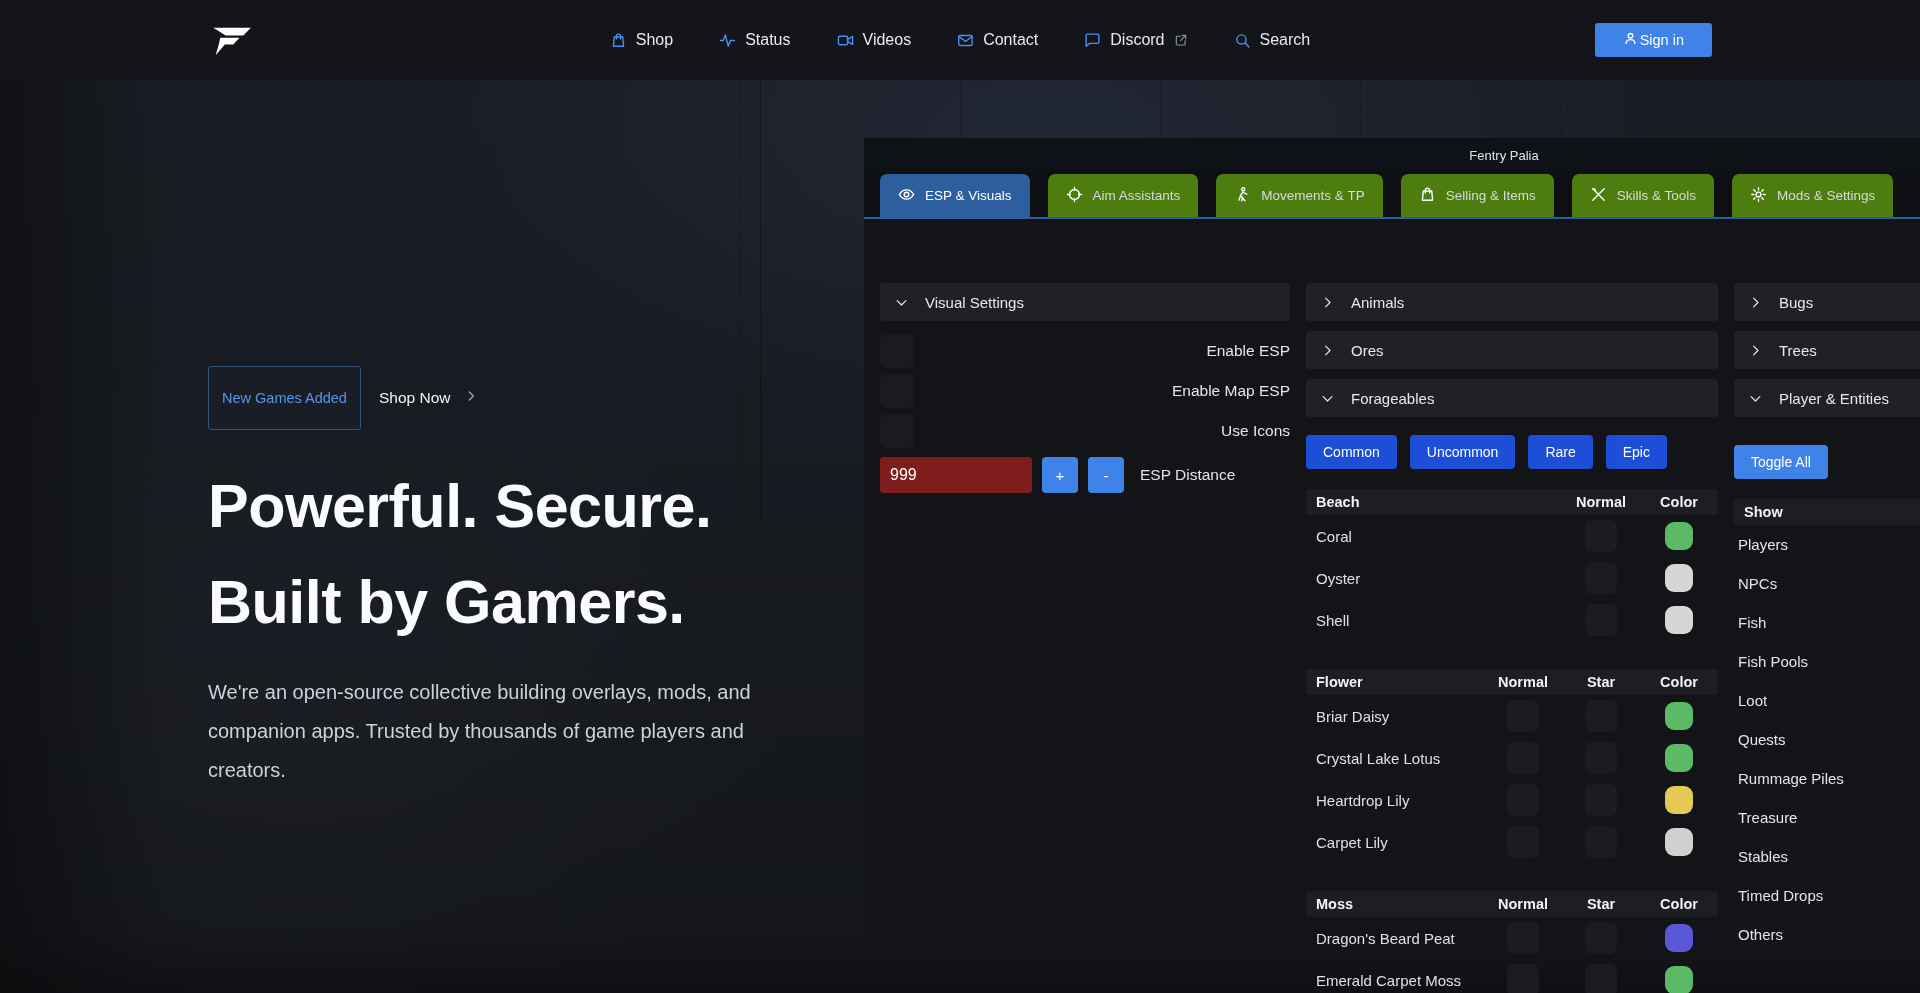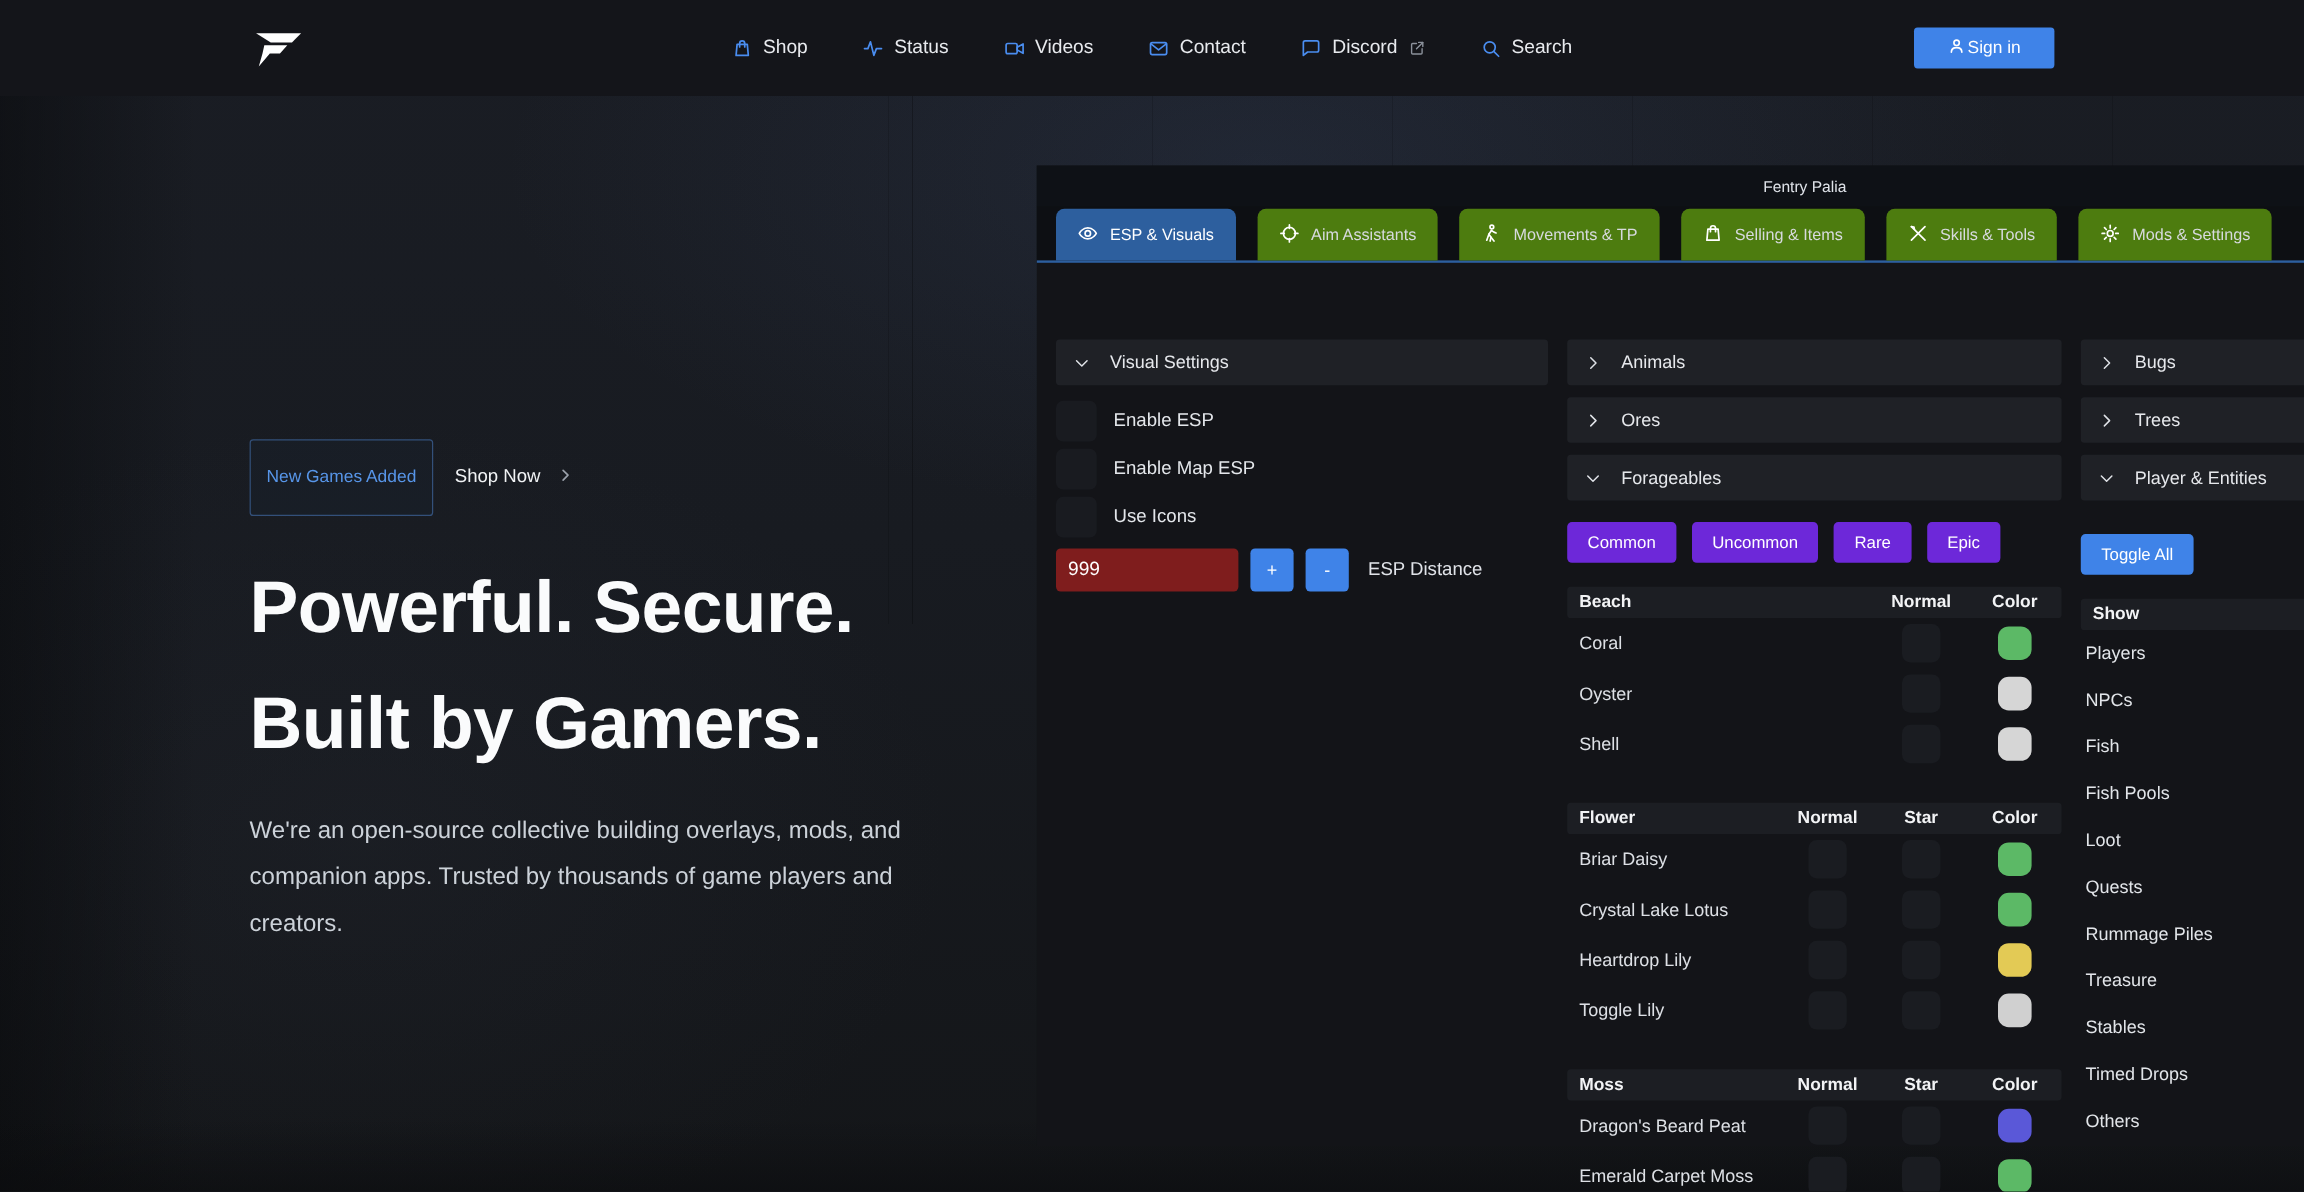--- a/index.html
+++ b/index.html
@@ -58,33 +58,33 @@
 
   .col { position:absolute; top:145px; }
   .col1 { left:16px;  width:410px; }
   .col2 { left:442px; width:412px; }
   .col3 { left:870px; width:410px; }
 
   .section-bar { height:38px; background:#1f2126; border-radius:3px; margin-bottom:10px;
     display:flex; align-items:center; gap:16px; padding:0 14px; color:#e6e8ec; font-size:15px; cursor:pointer; }
   .section-bar .chev svg { display:block; }
 
-  .toggle-row { height:40px; display:flex; align-items:center; gap:14px; }
+  .toggle-row { height:40px; display:flex; align-items:center; gap:30px;justify-content:space-between; }
   .checkbox { width:34px; height:34px; background:#191b20; border-radius:6px; flex:none; cursor:pointer; }
   .toggle-row .lbl { color:#e3e6ea; font-size:15.5px; }
 
   .dist-row { margin-top:4px; height:40px; display:flex; align-items:center; gap:6px; }
   .dist-input { width:152px; height:36px; background:#7f1d1d; border:none; border-radius:4px;
     color:#fff; font-size:16px; padding-left:10px; font-family:"Liberation Sans",sans-serif; }
   .step-btn { width:36px; height:36px; background:#3f83e8; color:#fff; border:none; border-radius:4px;
     font-size:15px; cursor:pointer; margin-left:4px; }
   .dist-lbl { color:#e0e3e8; font-size:15.5px; margin-left:10px; }
 
   .rarity-row { display:flex; gap:13px; margin:18px 0 20px 0; }
-  .rarity-btn { height:34px; padding:0 17px; background:#6d28d9; color:#fff; border:none;
+  .rarity-btn { height:34px; padding:0 17px; background:#1d4ed8; color:#fff; border:none;
     border-radius:4px; font-size:14px; cursor:pointer; }
 
   .ftable { margin-bottom:28px; }
   .ftable-head { height:26px; background:#1c1e23; border-radius:3px; display:grid; align-items:center;
     color:#f2f3f5; font-size:14.5px; font-weight:700; padding-left:10px;margin-top:16px; }
   .ftable-head .colh { text-align:center; }
   .ftable-row { height:42px; display:grid; align-items:center; padding-left:10px; }
   .ftable-row .lbl { color:#dde0e5; font-size:15px; }
   .cellbox { width:32px; height:32px; background:#1a1c21; border-radius:7px; margin:0 auto; cursor:pointer; }
   .swatch { width:28px; height:28px; border-radius:9px; margin:0 auto; cursor:pointer; }
@@ -356,21 +356,21 @@
             <div class="cellbox"></div>
             <div class="swatch" style="background: rgb(92, 185, 102);"></div>
           </div>
           <div class="ftable-row" style="grid-template-columns: 1fr 78px 78px 78px;">
             <span class="lbl">Heartdrop Lily</span>
             <div class="cellbox"></div>
             <div class="cellbox"></div>
             <div class="swatch" style="background: rgb(227, 202, 85);"></div>
           </div>
           <div class="ftable-row" style="grid-template-columns: 1fr 78px 78px 78px;">
-            <span class="lbl">Toggle Lily</span>
+            <span class="lbl">Carpet Lily</span>
             <div class="cellbox"></div>
             <div class="cellbox"></div>
             <div class="swatch" style="background: rgb(208, 208, 208);"></div>
           </div>
         </div>
         <div class="ftable">
           <div class="ftable-head" style="grid-template-columns: 1fr 78px 78px 78px;">
             <span>Moss</span>
             <span class="colh">Normal</span>
             <span class="colh">Star</span>

